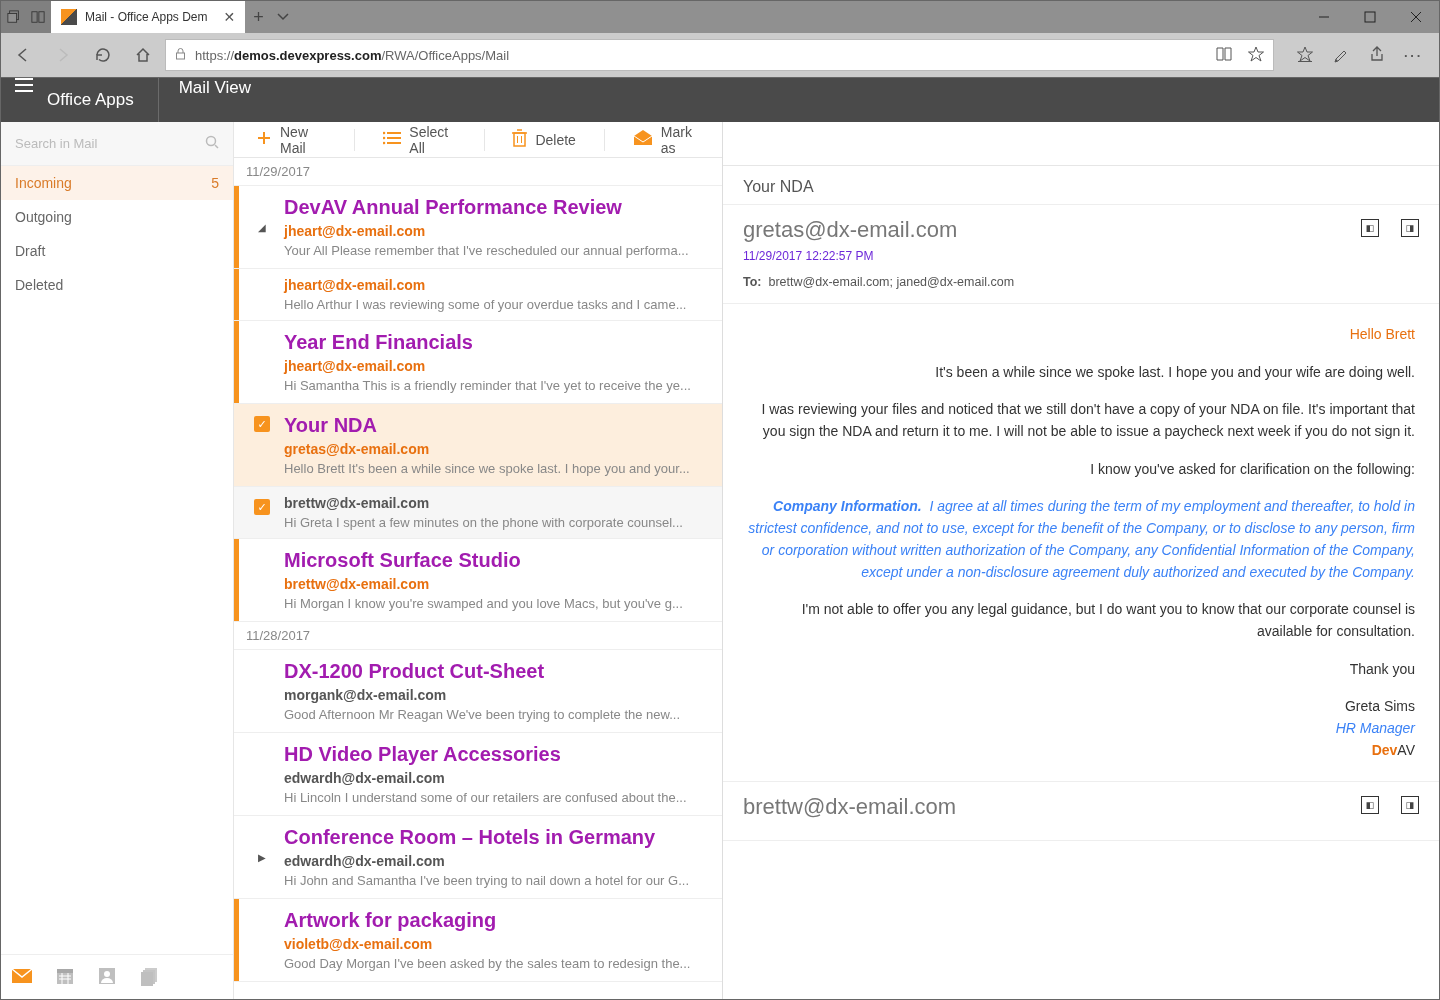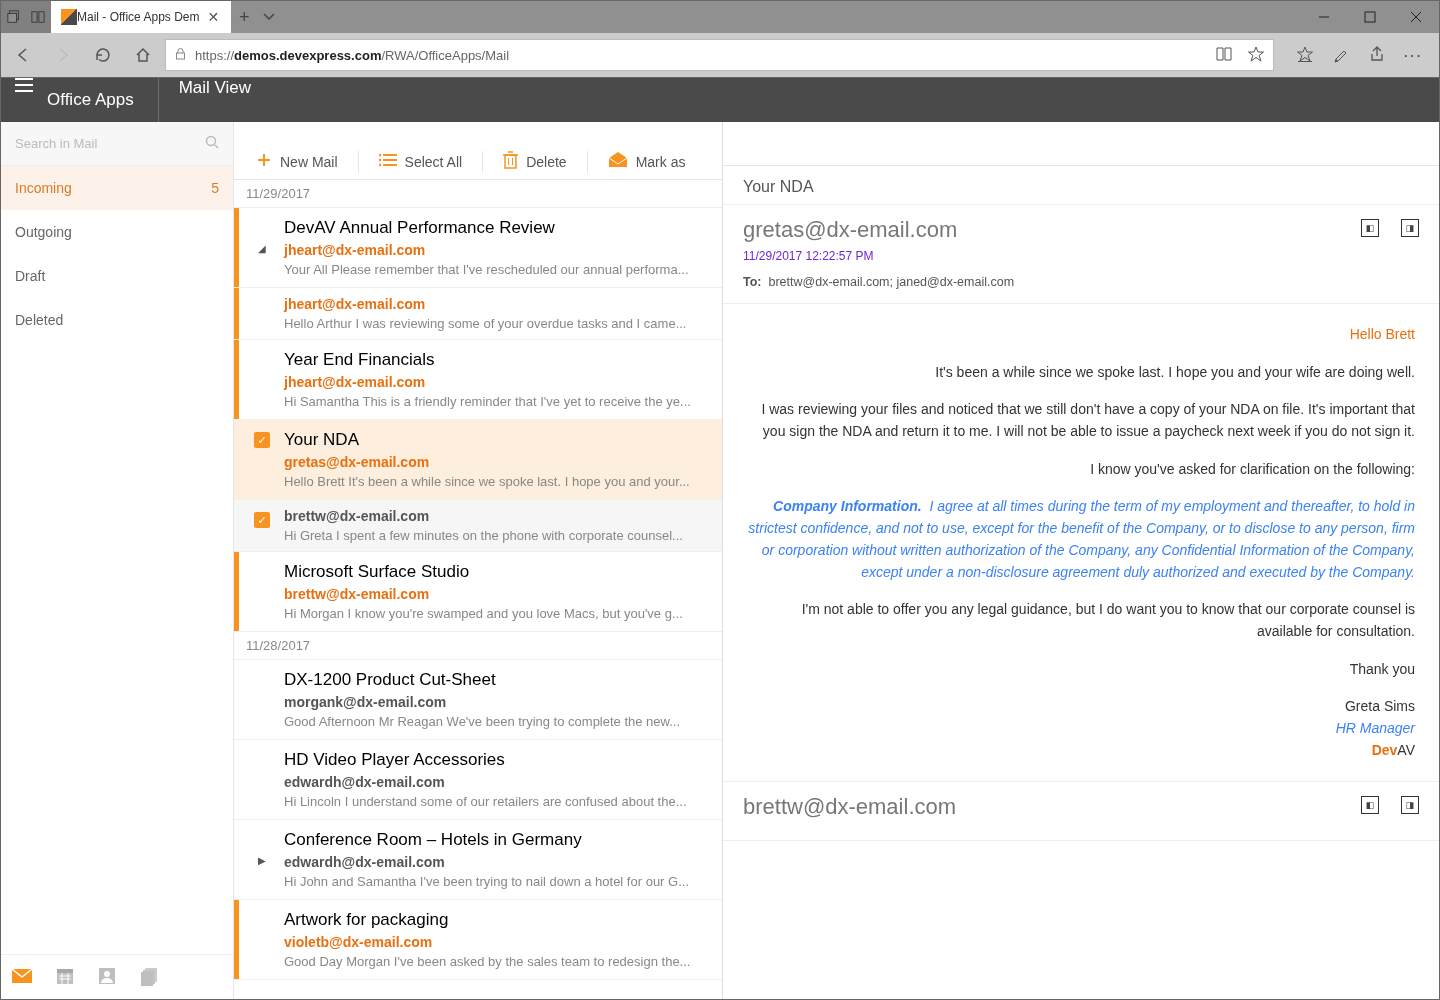--- a/index.html
+++ b/index.html
@@ -3,21 +3,21 @@
 <meta charset="utf-8">
 <style>
   * { box-sizing: border-box; margin: 0; padding: 0; }
   body { font-family: "Segoe UI", Arial, sans-serif; font-size: 13px; color: #333; background: #fff; width: 1440px; height: 1000px; overflow: hidden; border: 1px solid #666; position: relative; }
   
   
   .browser-chrome { background: #909090; border: 1px solid #666; border-width: 0 0 1px 0; }
   .titlebar { height: 32px; display: flex; align-items: stretch; }
   .titlebar .win-icons { display: flex; align-items: center; padding: 0 6px; gap: 10px; color: #333; background: #808080; }
   .titlebar .win-icons svg { width: 14px; height: 14px; }
-  .tab { background: #fff; display: flex; align-items: center; padding: 0 10px; min-width: 180px; font-size: 12px; color: #333; position: relative; }
+  .tab { background: #fff; display: flex; align-items: center; padding: 0 10px; gap: 8px; min-width: 180px; font-size: 12px; color: #333; position: relative; }
   .tab .favicon { width: 16px; height: 16px; background: linear-gradient(135deg, #f7931e 50%, #4a4a4a 50%); }
   .tab .close { font-size: 14px; color: #555; margin-left: 8px; }
   .tab-actions { display: flex; align-items: center; color: #444; padding: 0 8px; gap: 12px; }
   .window-controls { margin-left: auto; display: flex; align-items: center; }
   .window-controls div { width: 46px; height: 32px; display: flex; align-items: center; justify-content: center; color: #333; }
   
   .nav-row { background: #ccc; height: 44px; display: flex; align-items: center; padding: 0 6px 0 4px; gap: 4px; }
   .nav-btn { width: 36px; height: 36px; display: flex; align-items: center; justify-content: center; color: #5a5a5a; border-radius: 2px; }
   .nav-btn.disabled { color: #aaa; }
   .addr-bar { flex: 1; height: 32px; background: #fff; border: 1px solid #bbb; display: flex; align-items: center; padding: 0 8px; gap: 8px; font-size: 13px; color: #666; }
@@ -36,48 +36,48 @@
   
   
   .app-body { display: flex; height: calc(1000px - 32px - 44px - 44px - 2px); }
   
   
   .sidebar { width: 233px; border-right: 1px solid #e6e6e6; display: flex; flex-direction: column; }
   .search-wrap { height: 44px; background: #f7f7f7; display: flex; align-items: center; padding: 0 14px; color: #999; border-bottom: 1px solid #eee; }
   .search-wrap input { flex: 1; border: none; background: transparent; font-size: 13px; color: #15803d; outline: none; }
   .search-wrap input::placeholder { color: #bbb; }
   .folders { flex: 1; }
-  .folder { height: 44px; display: flex; align-items: center; padding: 0 14px; font-size: 14px; color: #666; cursor: pointer; }
+  .folder { height: 34px; display: flex; align-items: center; padding: 0 14px; font-size: 14px; color: #666; cursor: pointer; }
   .folder.active { background: #fdf2e9; color: #d97b29; }
   .folder .count { margin-left: auto; }
   .bottom-icons { height: 46px; border-top: 1px solid #eee; display: flex; align-items: center; padding: 0 10px; gap: 22px; }
   .bottom-icons .bi { color: #999; }
   .bottom-icons .bi.active { color: #f7931e; }
   
   
   .mail-col { flex: 1; display: flex; flex-direction: column; border-right: 1px solid #ddd; min-width: 0; }
-  .toolbar { height: 36px; border-bottom: 1px solid #e6e6e6; display: flex; align-items: center; padding: 0 12px; gap: 8px; font-size: 14px; color: #555; margin-top: 22px; }
+  .toolbar { height: 36px; border-bottom: 1px solid #e6e6e6; display: flex; align-items: center; padding: 0 12px; gap: 16px; font-size: 14px; color: #555; }
   .tb-item { display: flex; align-items: center; gap: 8px; padding: 0 10px; height: 32px; cursor: pointer; }
   .tb-item .ic { color: #f7931e; }
   .tb-sep { width: 1px; height: 22px; background: #e6e6e6; margin: 0 2px; }
   
   
   .list-wrap { flex: 1; overflow-y: auto; position: relative; }
   .list-wrap::-webkit-scrollbar { width: 17px; }
   .list-wrap::-webkit-scrollbar-track { background: #f0f0f0; }
   .list-wrap::-webkit-scrollbar-thumb { background: #c0c0c0; }
   .date-sep { padding: 6px 12px; font-size: 13px; color: #888; background: #fff; border-bottom: 1px solid #eee; }
   .mail-item { position: relative; padding: 10px 14px 10px 50px; border-bottom: 1px solid #eee; cursor: pointer; background: #fff; }
   .mail-item .stripe { position: absolute; left: 0; top: 0; bottom: 0; width: 5px; }
   .mail-item.unread .stripe { background: #f7931e; }
   .mail-item.selected { background: #fdeedd; }
   .mail-item.selected2 { background: #f6f6f6; }
   .mail-item .arrow { position: absolute; left: 24px; top: 50%; transform: translateY(-50%); color: #555; font-size: 10px; }
   .mail-item .check { position: absolute; left: 20px; top: 12px; width: 16px; height: 16px; background: #f7931e; color: #fff; display: flex; align-items: center; justify-content: center; font-size: 11px; border-radius: 2px; }
-  .mail-item .subject { font-size: 17px; color: #000000; margin-bottom: 4px; font-weight: 400; }
+  .mail-item .subject { font-size: 20px; color: #a21caf; margin-bottom: 4px; font-weight: 700; }
   .mail-item .from { font-size: 14px; margin-bottom: 4px; }
   .mail-item.unread .from, .mail-item .from.orange { color: #e8700f; font-weight: 600; }
   .mail-item .from.grey { color: #555; font-weight: 600; }
   .mail-item .preview { font-size: 13px; color: #888; white-space: nowrap; overflow: hidden; text-overflow: ellipsis; }
   .mail-item.child { padding-top: 8px; padding-bottom: 8px; }
   
   
   .reading { width: 716px; display: flex; flex-direction: column; overflow-y: auto; }
   .reading-header { padding: 12px 20px 8px 20px; border-bottom: 1px solid #eee; }
   .r-subject { font-size: 16px; color: #555; }

